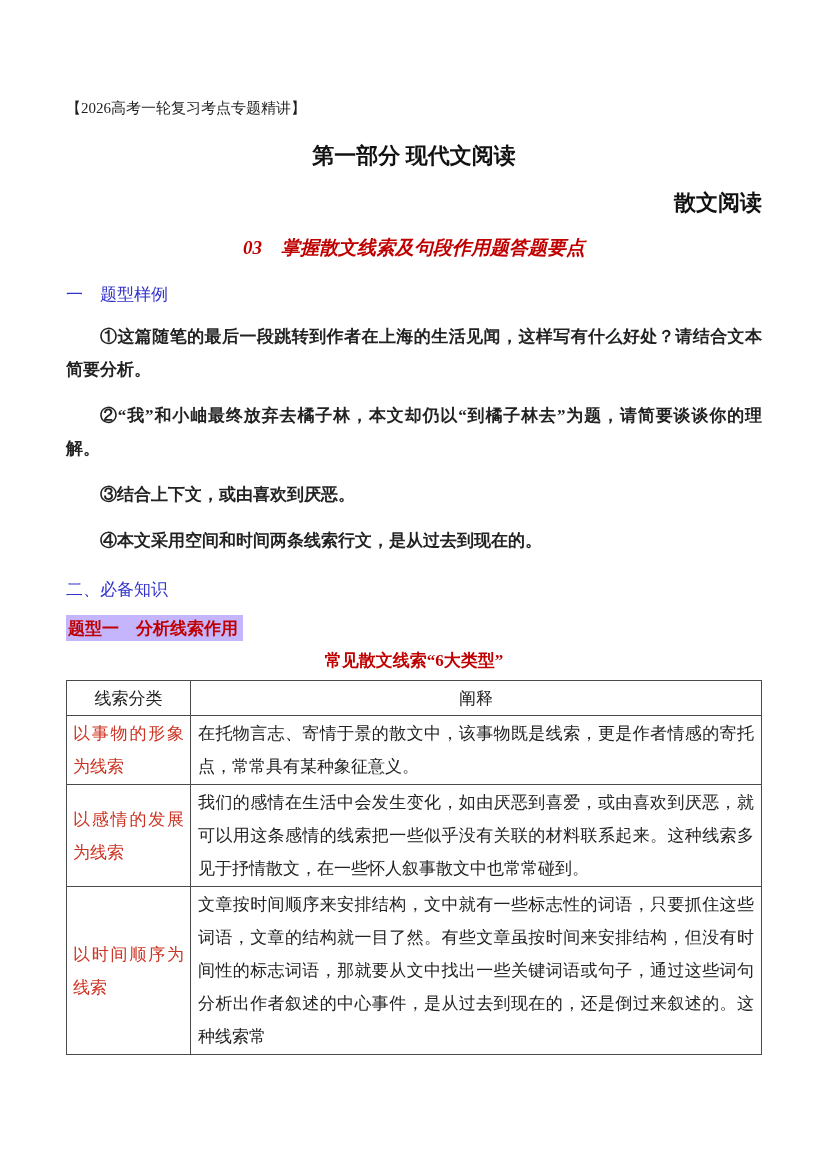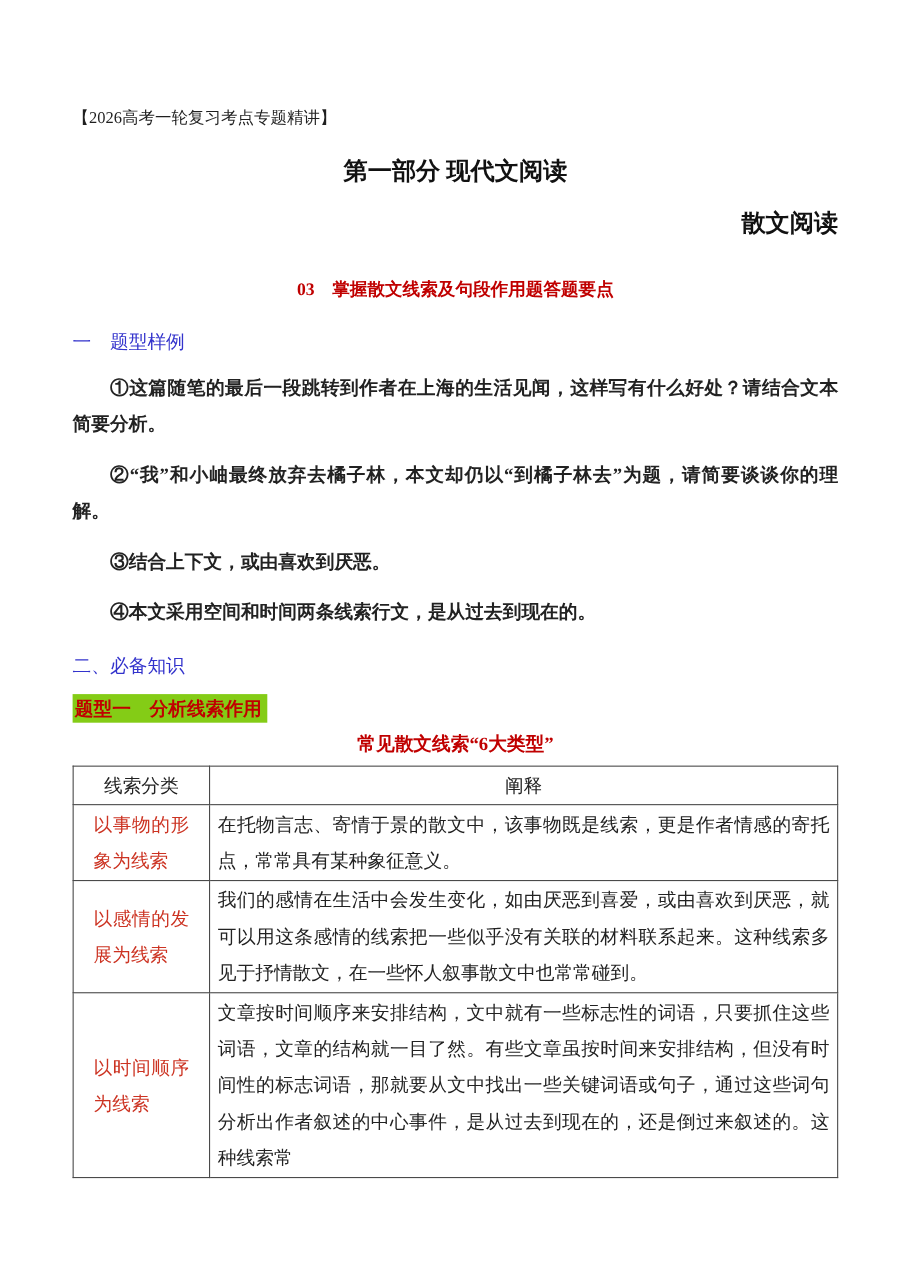--- a/index.html
+++ b/index.html
@@ -32,47 +32,48 @@
   }
   .subject-title {
     margin-top: 17px;
     font-size: 22px;
     line-height: 30px;
     font-weight: bold;
     text-align: right;
     color: #111111;
   }
   .lesson-title {
-    margin-top: 32px;
-    font-size: 16px;
+    margin-top: 16px;
+    font-size: 19px;
     line-height: 28px;
     font-weight: bold;
     text-align: center;
     color: #c00000;
+    font-style: italic;
   }
   .h-blue {
     margin-top: 21px;
     font-size: 17px;
     line-height: 24px;
     color: #3333cc;
   }
   p.body-par {
     margin: 0;
     font-size: 17px;
     line-height: 38px;
     text-align: justify;
     text-indent: 2em;
     color: #222222;
   }
   p.intro-par { margin-top: 3px; }
   p.example-par { line-height: 33px; margin-top: 13px; font-weight: bold; }
   .topic-badge {
     display: inline-block;
     margin-top: 13px;
-    background: #84cc16;
+    background: #c4b5fd;
     color: #c00000;
     font-weight: bold;
     font-size: 17px;
     line-height: 23px;
     padding: 2px 5px 1px 2px;
   }
   .table-title {
     margin-top: 8px;
     text-align: center;
     color: #c00000;
@@ -96,21 +97,21 @@
     text-align: center;
     height: 35px;
     padding: 4px 4px;
   }
   td.cat-cell {
     width: 124px;
     color: #cc3322;
     text-align: justify;
     vertical-align: middle;
     line-height: 33px;
-    padding: 0 18px;
+    padding: 0 6px;
   }
   td.exp-cell {
     text-align: justify;
     vertical-align: middle;
     line-height: 33px;
     padding: 1px 7px;
   }
 </style>
 </head>
 <body>

